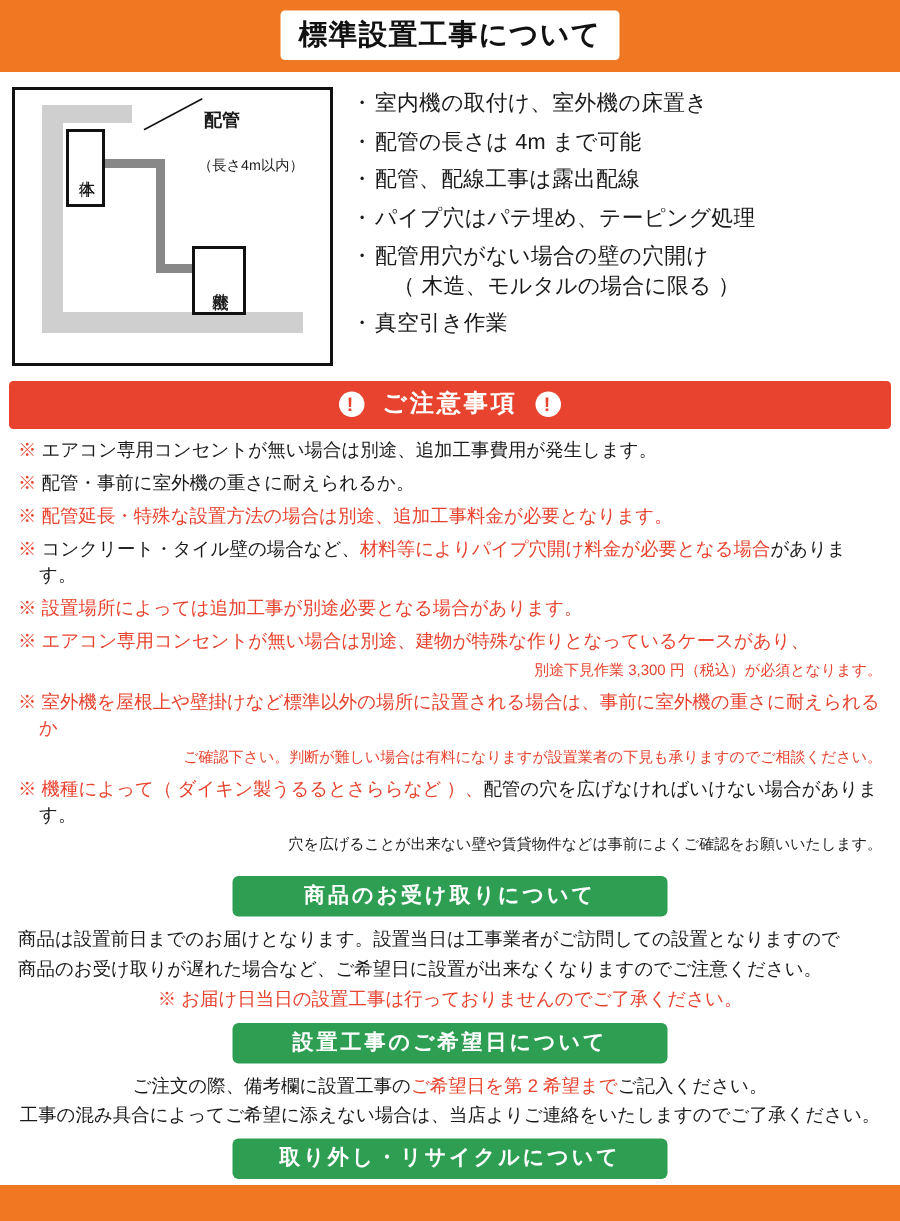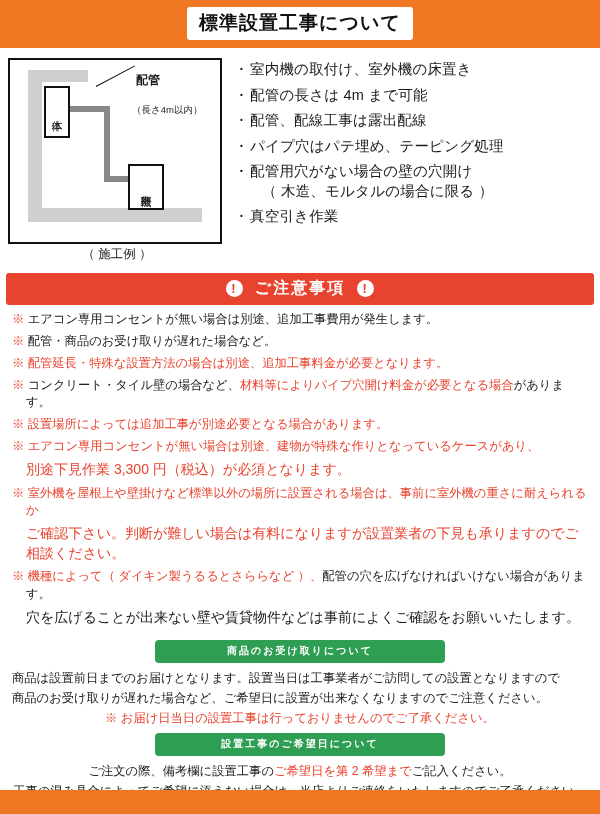--- a/index.html
+++ b/index.html
@@ -214,35 +214,36 @@
     line-height: 1.42;
     margin-bottom: 4.5px;
     text-indent: -14px;
     padding-left: 14px;
   }
   .red { color: #e8432e; }
   .cont {
     text-indent: 0;
     padding-left: 14px;
     margin-bottom: 4.5px;
-    font-size: 14px;
+    font-size: 10px;
     line-height: 1.42;
+    text-align: right;
   }
 
   
   .sec {
     margin-top: 6px;
   }
   .sec-title {
     display: block;
     width: 290px;
     margin: 0 auto;
     background: #2e9e52;
     color: #ffffff;
-    font-size: 10px;
+    font-size: 14px;
     font-weight: bold;
     letter-spacing: 2px;
     text-align: center;
     padding: 4px 0 5px 0;
     border-radius: 4px;
   }
   .sec-body {
     padding: 7px 12px 0 12px;
     font-size: 12.3px;
     line-height: 1.45;
@@ -280,21 +281,20 @@
         <div class="leader"></div>
         <div class="unit-indoor">
           <span>本体</span>
         </div>
         <div class="unit-outdoor">
           <span>室外機</span>
         </div>
         <div class="lbl-pipe">配管</div>
         <div class="lbl-pipe-sub">（長さ4m以内）</div>
       </div>
-      <div class="diagram-caption">（ 施工例 ）</div>
     </div>
 
     <div class="bullets">
       <ul id="feature-ul">
           <li>室内機の取付け、室外機の床置き</li>
           <li>配管の長さは 4m まで可能</li>
           <li>配管、配線工事は露出配線</li>
           <li>パイプ穴はパテ埋め、テーピング処理</li>
           <li>配管用穴がない場合の壁の穴開け</li>
           <li class="sub">（ 木造、モルタルの場合に限る ）</li>
@@ -304,21 +304,21 @@
   </div>
 
   <div class="notice-bar">
     <span class="excl">!</span>
     <span>ご注意事項</span>
     <span class="excl">!</span>
   </div>
 
   <div class="notice-list" id="notice-list">
       <div class="notice-item"><span class="red">※ </span><span>エアコン専用コンセントが無い場合は別途、追加工事費用が発生します。</span></div>
-      <div class="notice-item"><span class="red">※ </span><span>配管・商品のお受け取りが遅れた場合など。</span></div>
+      <div class="notice-item"><span class="red">※ </span><span>配管・事前に室外機の重さに耐えられるか。</span></div>
       <div class="notice-item"><span class="red">※ </span><span class="red">配管延長・特殊な設置方法の場合は別途、追加工事料金が必要となります。</span></div>
       <div class="notice-item"><span class="red">※ </span><span>コンクリート・タイル壁の場合など、</span><span class="red">材料等によりパイプ穴開け料金が必要となる場合</span><span>があります。</span></div>
       <div class="notice-item"><span class="red">※ </span><span class="red">設置場所によっては追加工事が別途必要となる場合があります。</span></div>
       <div class="notice-item"><span class="red">※ </span><span class="red">エアコン専用コンセントが無い場合は別途、建物が特殊な作りとなっているケースがあり、</span></div>
       <div class="cont"><span class="red">別途下見作業 3,300 円（税込）が必須となります。</span></div>
       <div class="notice-item"><span class="red">※ </span><span class="red">室外機を屋根上や壁掛けなど標準以外の場所に設置される場合は、事前に室外機の重さに耐えられるか</span></div>
       <div class="cont"><span class="red">ご確認下さい。判断が難しい場合は有料になりますが設置業者の下見も承りますのでご相談ください。</span></div>
       <div class="notice-item"><span class="red">※ </span><span class="red">機種によって（ ダイキン製うるるとさららなど ）、</span><span>配管の穴を広げなければいけない場合があります。</span></div>
       <div class="cont"><span>穴を広げることが出来ない壁や賃貸物件などは事前によくご確認をお願いいたします。</span></div>
     </div>

